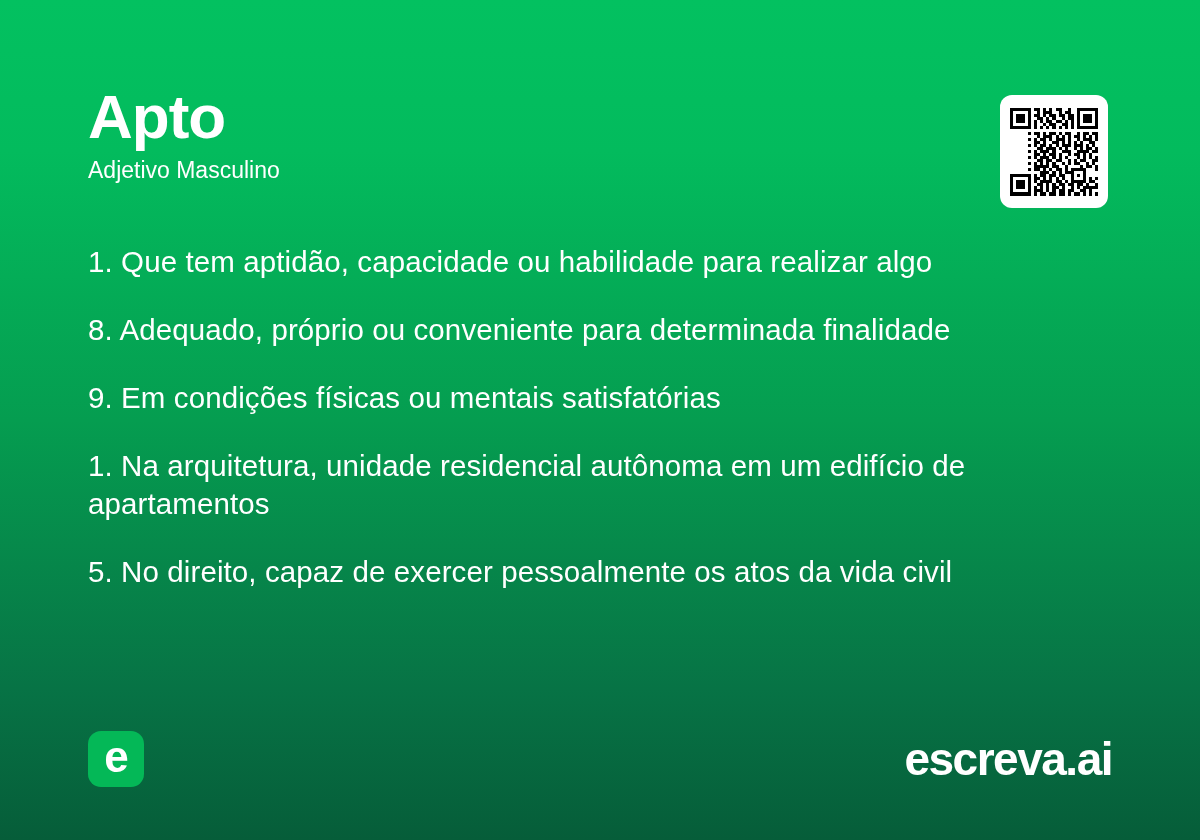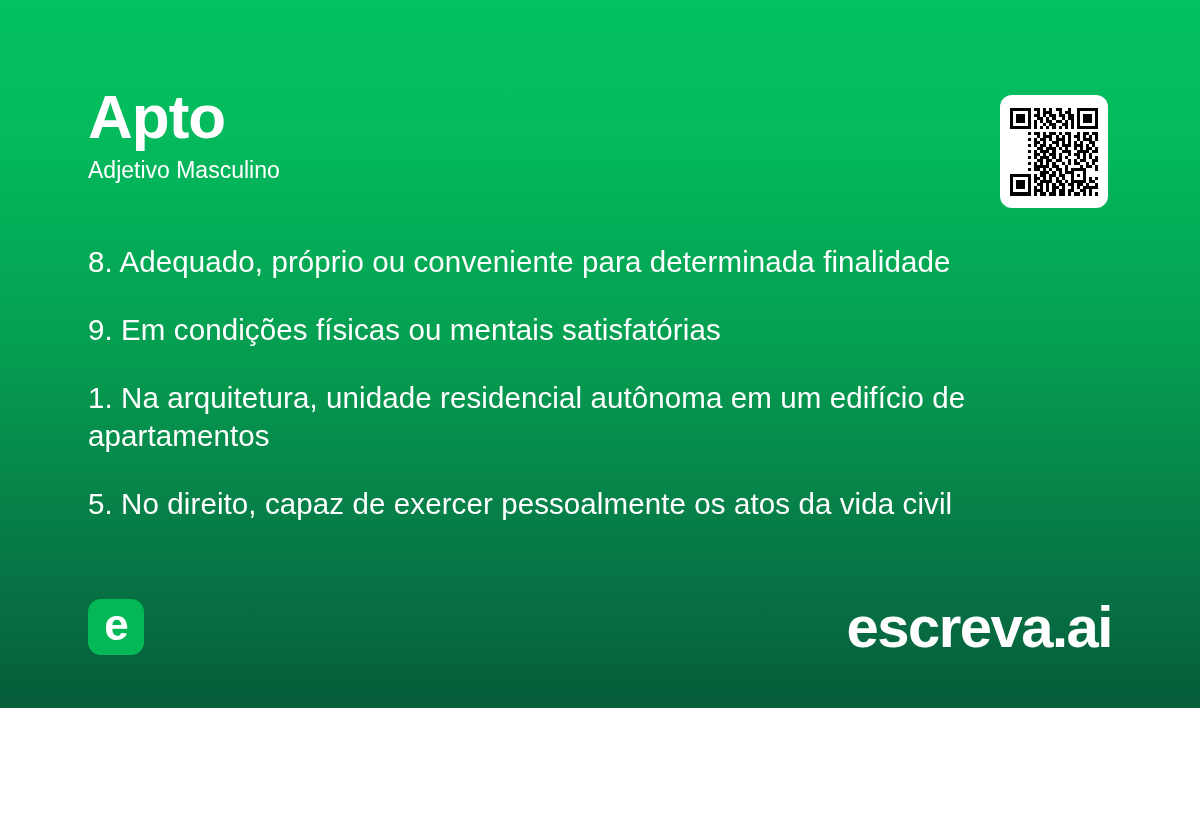--- a/index.html
+++ b/index.html
@@ -5,21 +5,21 @@
   html, body {
     margin: 0;
     padding: 0;
     background: #ffffff;
   }
   * { box-sizing: border-box; }
 
   .card {
     position: relative;
     width: 1200px;
-    height: 708px;
+    height: 840px;
     overflow: hidden;
     background: linear-gradient(180deg, #03c160 0%, #03bb5d 18%, #059d50 50%, #077345 82%, #065d39 100%);
     font-family: "Liberation Sans", sans-serif;
     color: #ffffff;
   }
 
   
   .header {
     position: absolute;
     left: 88px;
@@ -102,21 +102,21 @@
   .logo-mark span {
     font-size: 44px;
     font-weight: bold;
     line-height: 1;
     color: #ffffff;
     display: block;
     margin-top: -5px;
     letter-spacing: -1px;
   }
   .brand {
-    font-size: 58px;
+    font-size: 46px;
     font-weight: bold;
     letter-spacing: -1.5px;
     color: #ffffff;
     line-height: 1;
   }
 </style>
 </head>
 <body>
 
 <div class="card">
@@ -344,20 +344,21 @@
           <rect x="16" y="28" width="2" height="1"></rect>
         <rect x="19" y="28" width="1" height="1"></rect>
           <rect x="21" y="28" width="2" height="1"></rect>
         <rect x="24" y="28" width="1" height="1"></rect>
           <rect x="28" y="28" width="1" height="1"></rect>
       </g>
     </svg>
   </div>
 
   <div class="definitions">
+    <p class="definition def-1">1. Que tem aptidão, capacidade ou habilidade para realizar algo</p>
     <p class="definition def-2">8. Adequado, próprio ou conveniente para determinada finalidade</p>
     <p class="definition def-3">9. Em condições físicas ou mentais satisfatórias</p>
     <p class="definition def-4">1. Na arquitetura, unidade residencial autônoma em um edifício de apartamentos</p>
     <p class="definition def-5">5. No direito, capaz de exercer pessoalmente os atos da vida civil</p>
   </div>
 
   <div class="footer">
     <div class="logo-mark">
       <span>e</span>
     </div>

